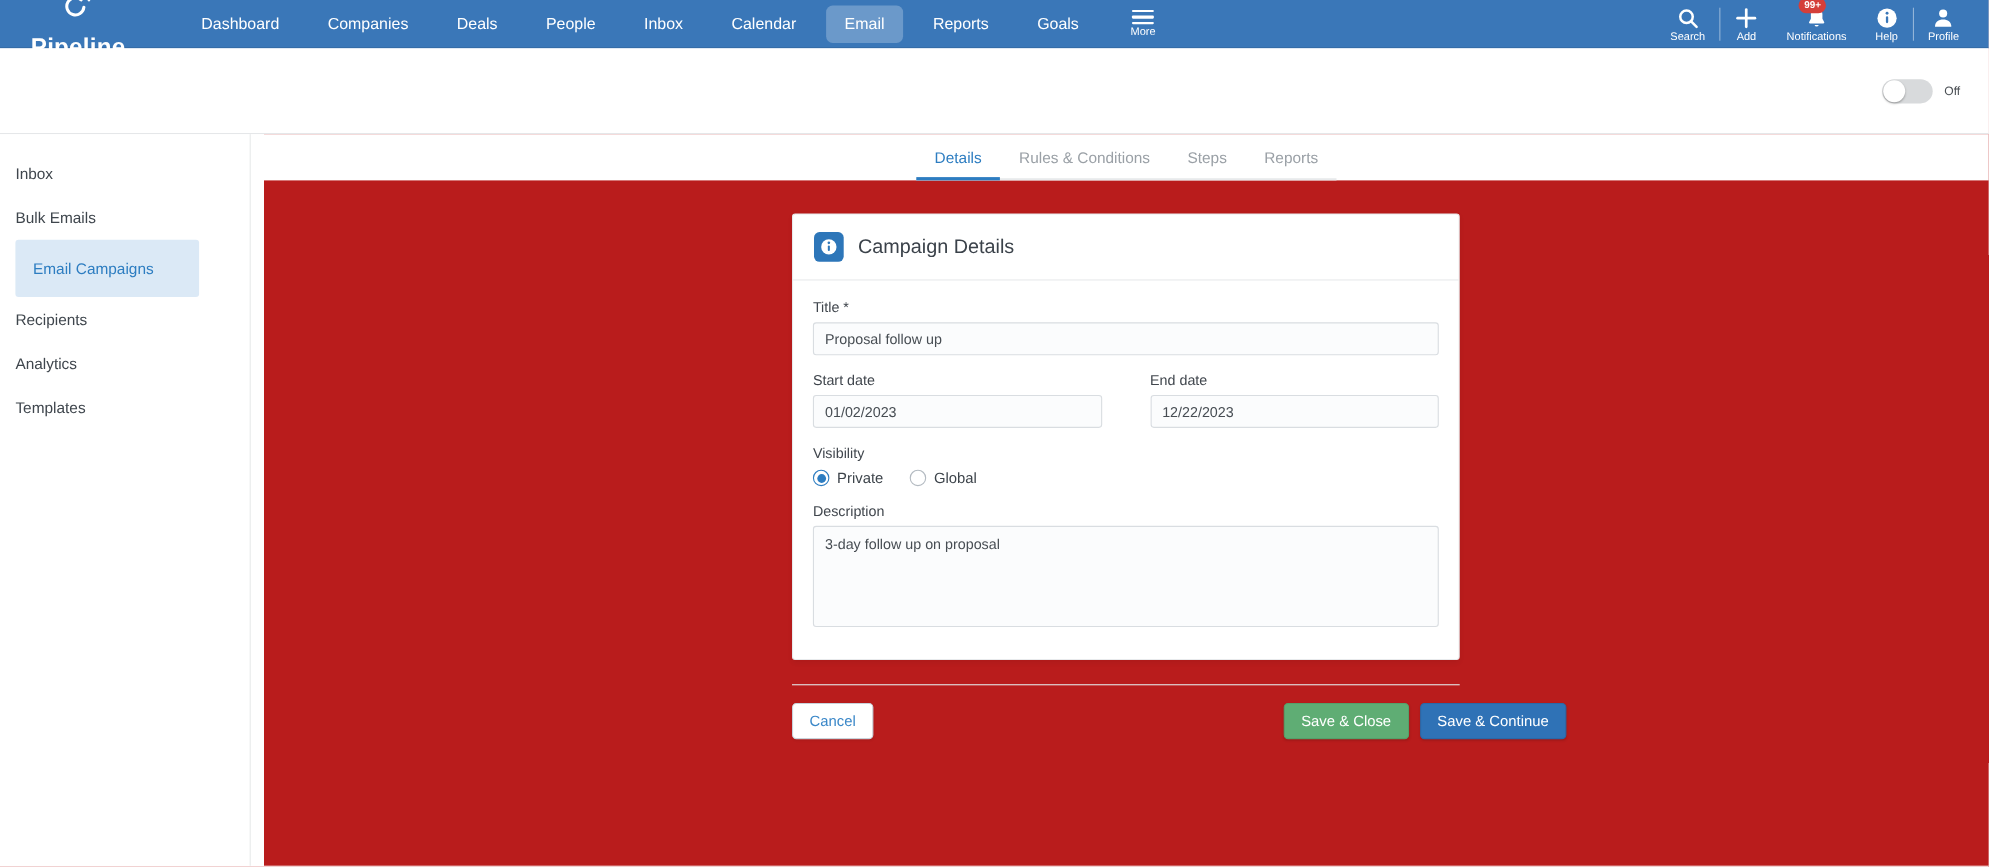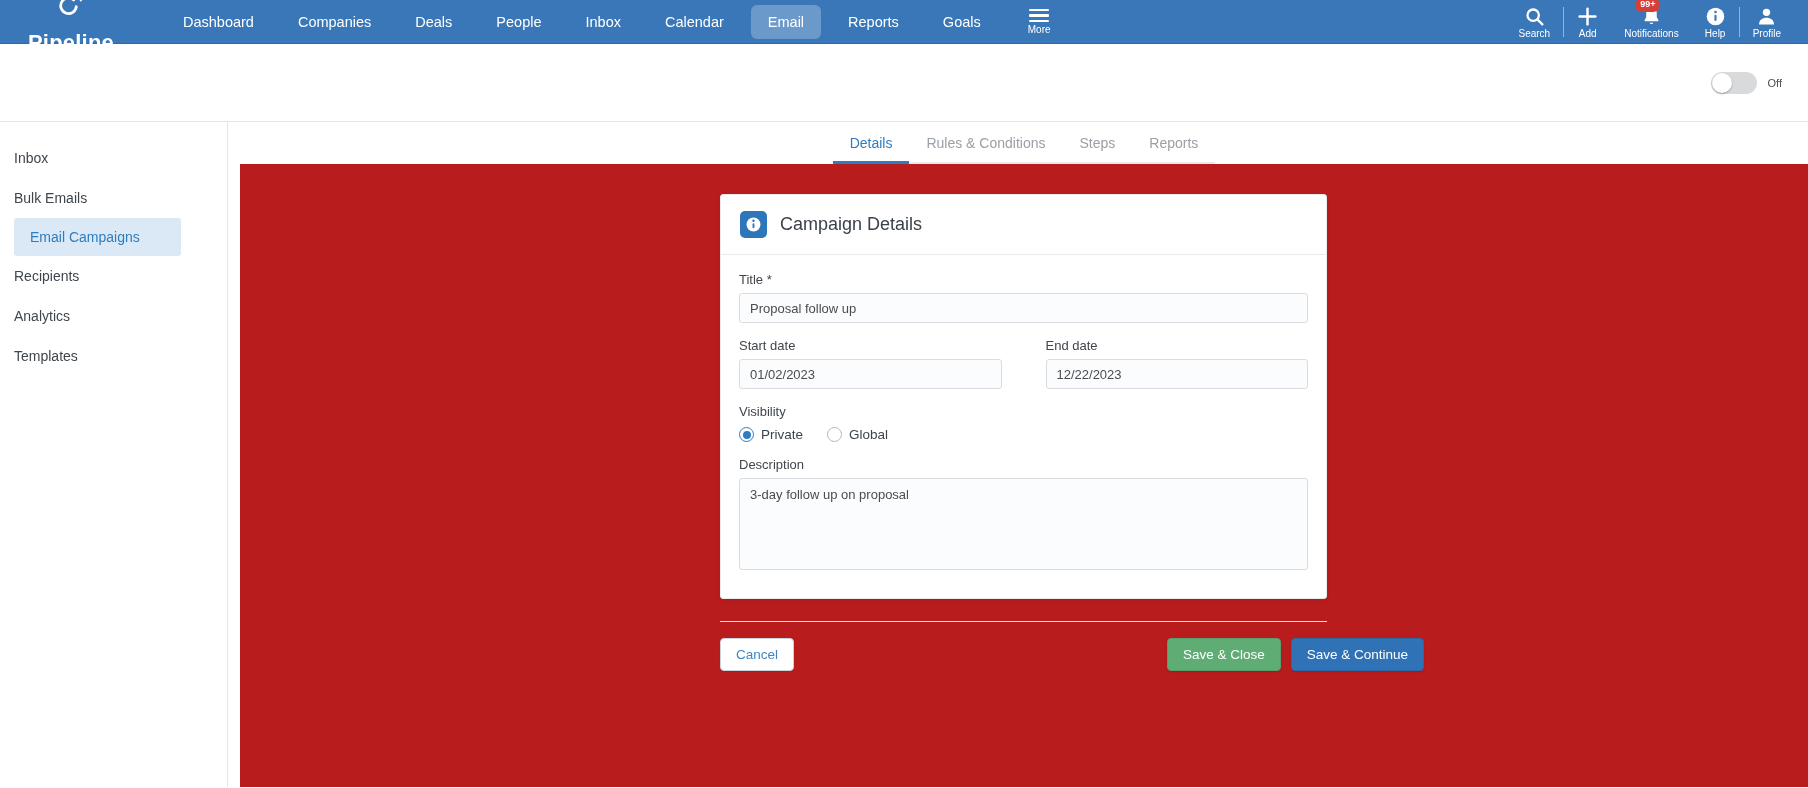--- a/index.html
+++ b/index.html
@@ -39,21 +39,21 @@
     display:flex; align-items:center; justify-content:flex-end; gap:11px; padding-right:26px;
   }
   .toggle { width:46px; height:22px; border-radius:11px; background:#d8dadc; position:relative; cursor:pointer; flex:0 0 auto; }
   .toggle-knob { width:20px; height:20px; border-radius:50%; background:#fff; position:absolute; top:1px; left:1px; box-shadow:0 1px 2px rgba(0,0,0,0.3); }
   .toggle-label { font-size:11px; color:#4a4f54; }
 
   
   .content { display:flex; height:665px; }
   .sidebar { width:228px; flex:0 0 228px; background:#fff; border-right:1px solid #e4e6e8; padding-top:16px; }
   .side-item { height:40px; display:flex; align-items:center; padding-left:14px; font-size:14px; color:#3f464d; cursor:pointer; }
-  .side-item.active { background:#dbe9f6; color:#2d7dc1; margin:0 46px 0 14px; padding-left:16px; border-radius:3px; height:38px; }
+  .side-item.active { background:#dbe9f6; color:#2d7dc1; margin:0 46px 0 14px; padding-left:16px; border-radius:3px; height:52px; }
 
   .main { flex:1; background:#fff; }
   .main-panel { margin-left:12px; height:100%; background:#b91c1c; }
 
   .tabstrip { background:#fff; display:flex; justify-content:center; }
   .tab-group { display:flex; border-bottom:2px solid #e8eaec; }
   .tab { font-size:14px; color:#9aa0a6; padding:13px 17px 10px; border-bottom:3px solid transparent; margin-bottom:-2px; cursor:pointer; white-space:nowrap; }
   .tab.active { color:#2d7dc1; border-bottom-color:#2d7dc1; }
 
   .card {

